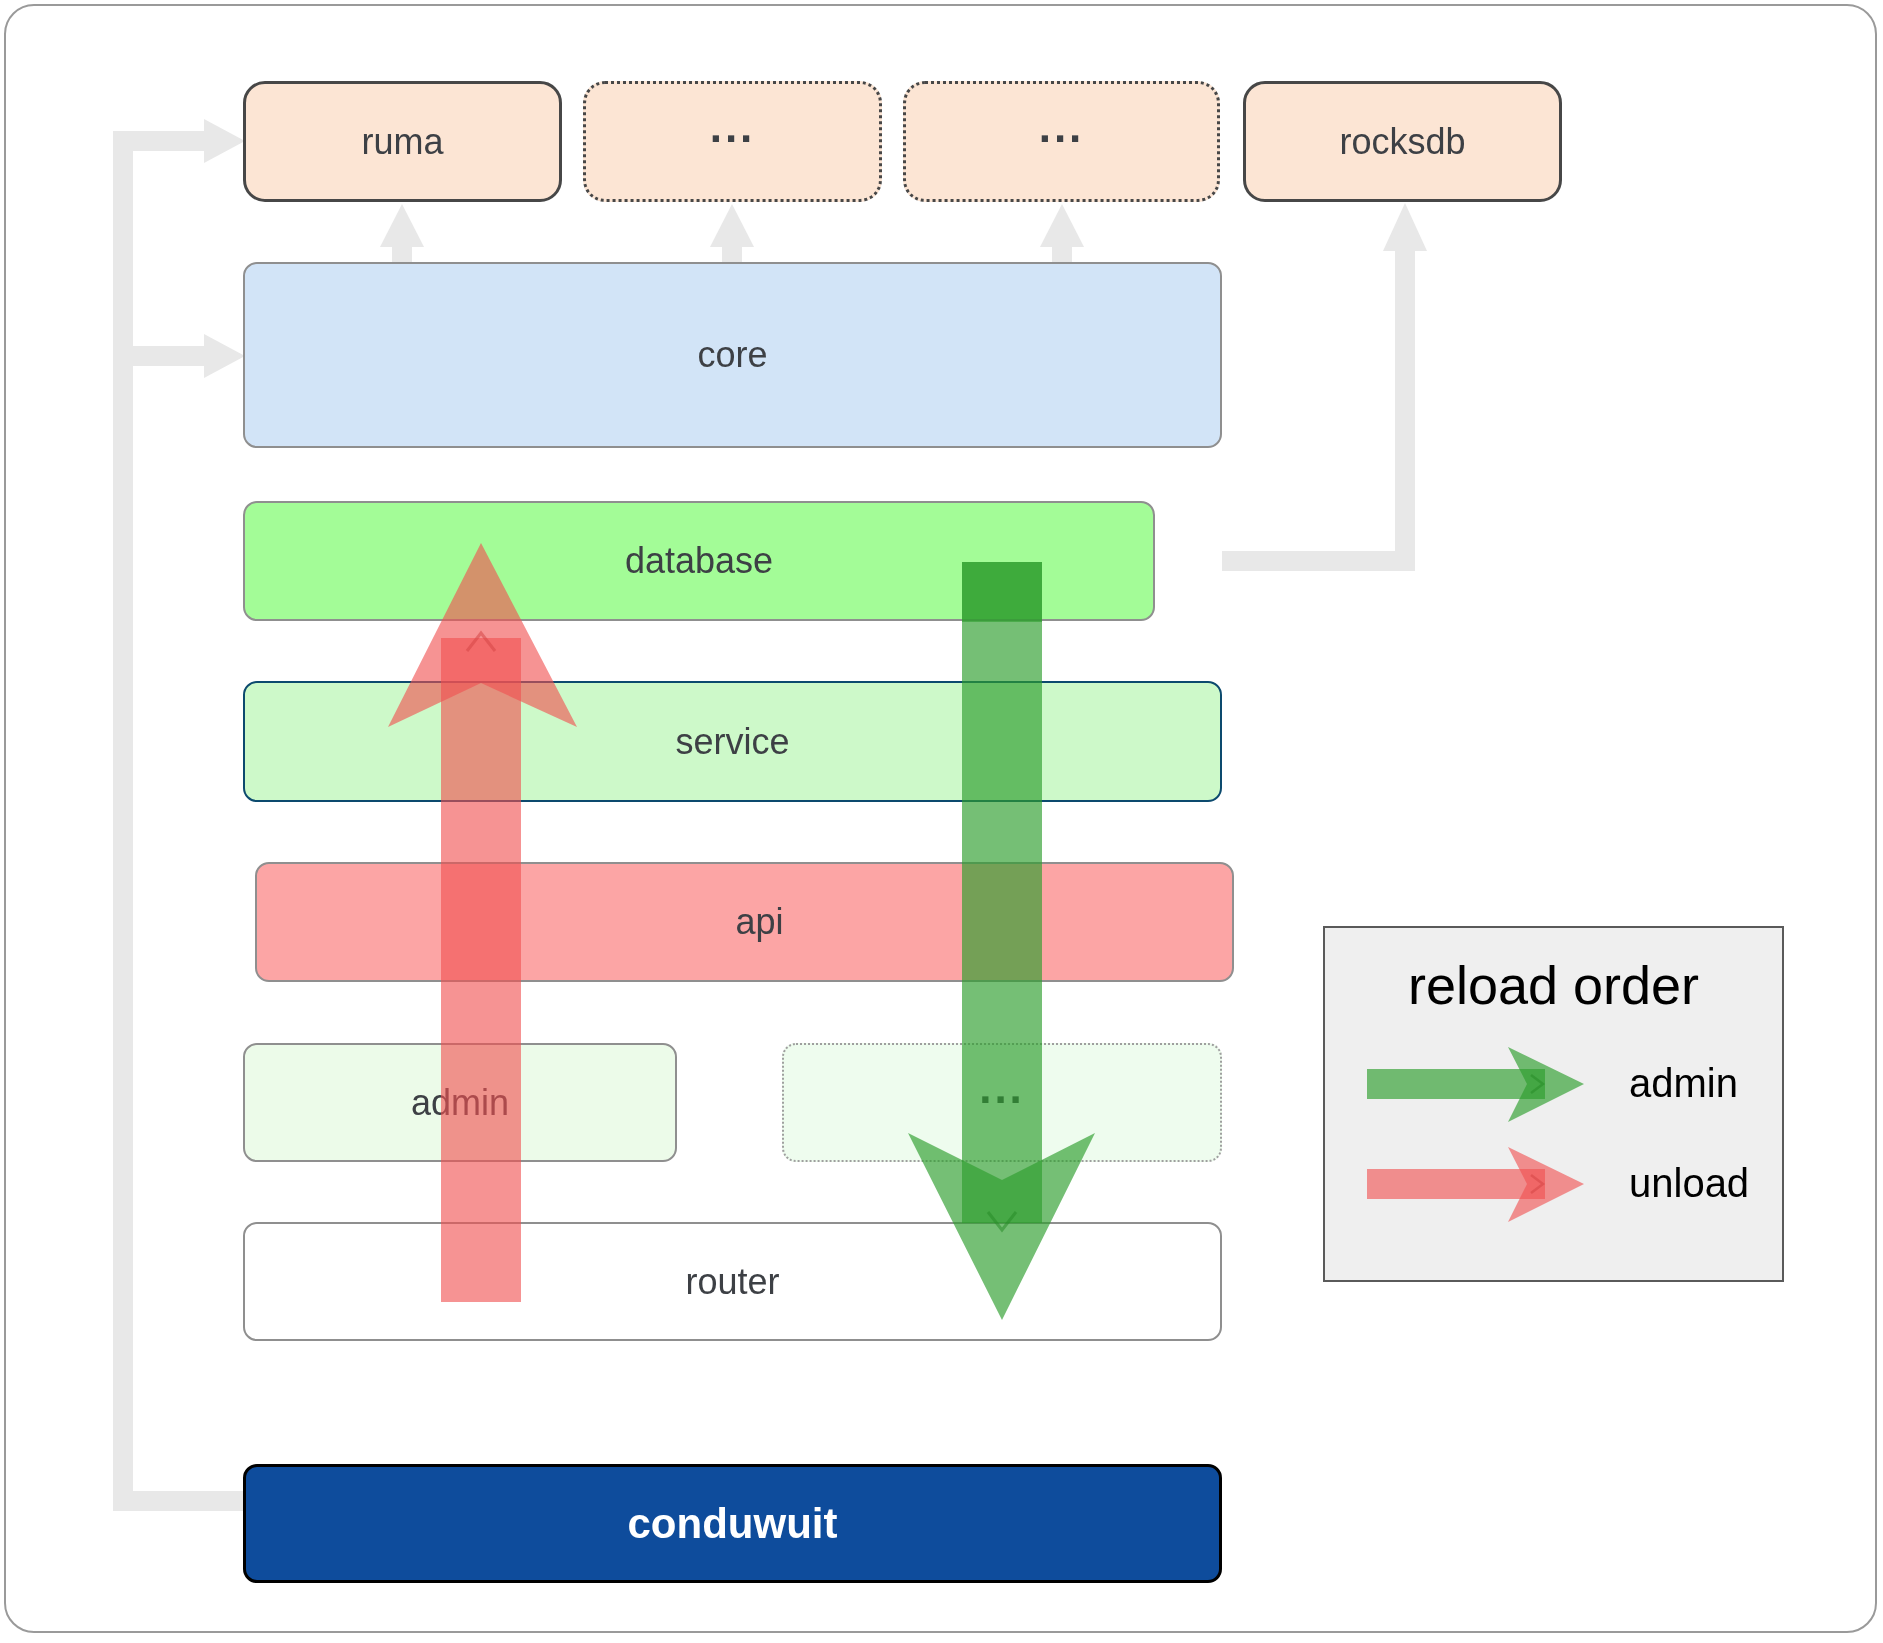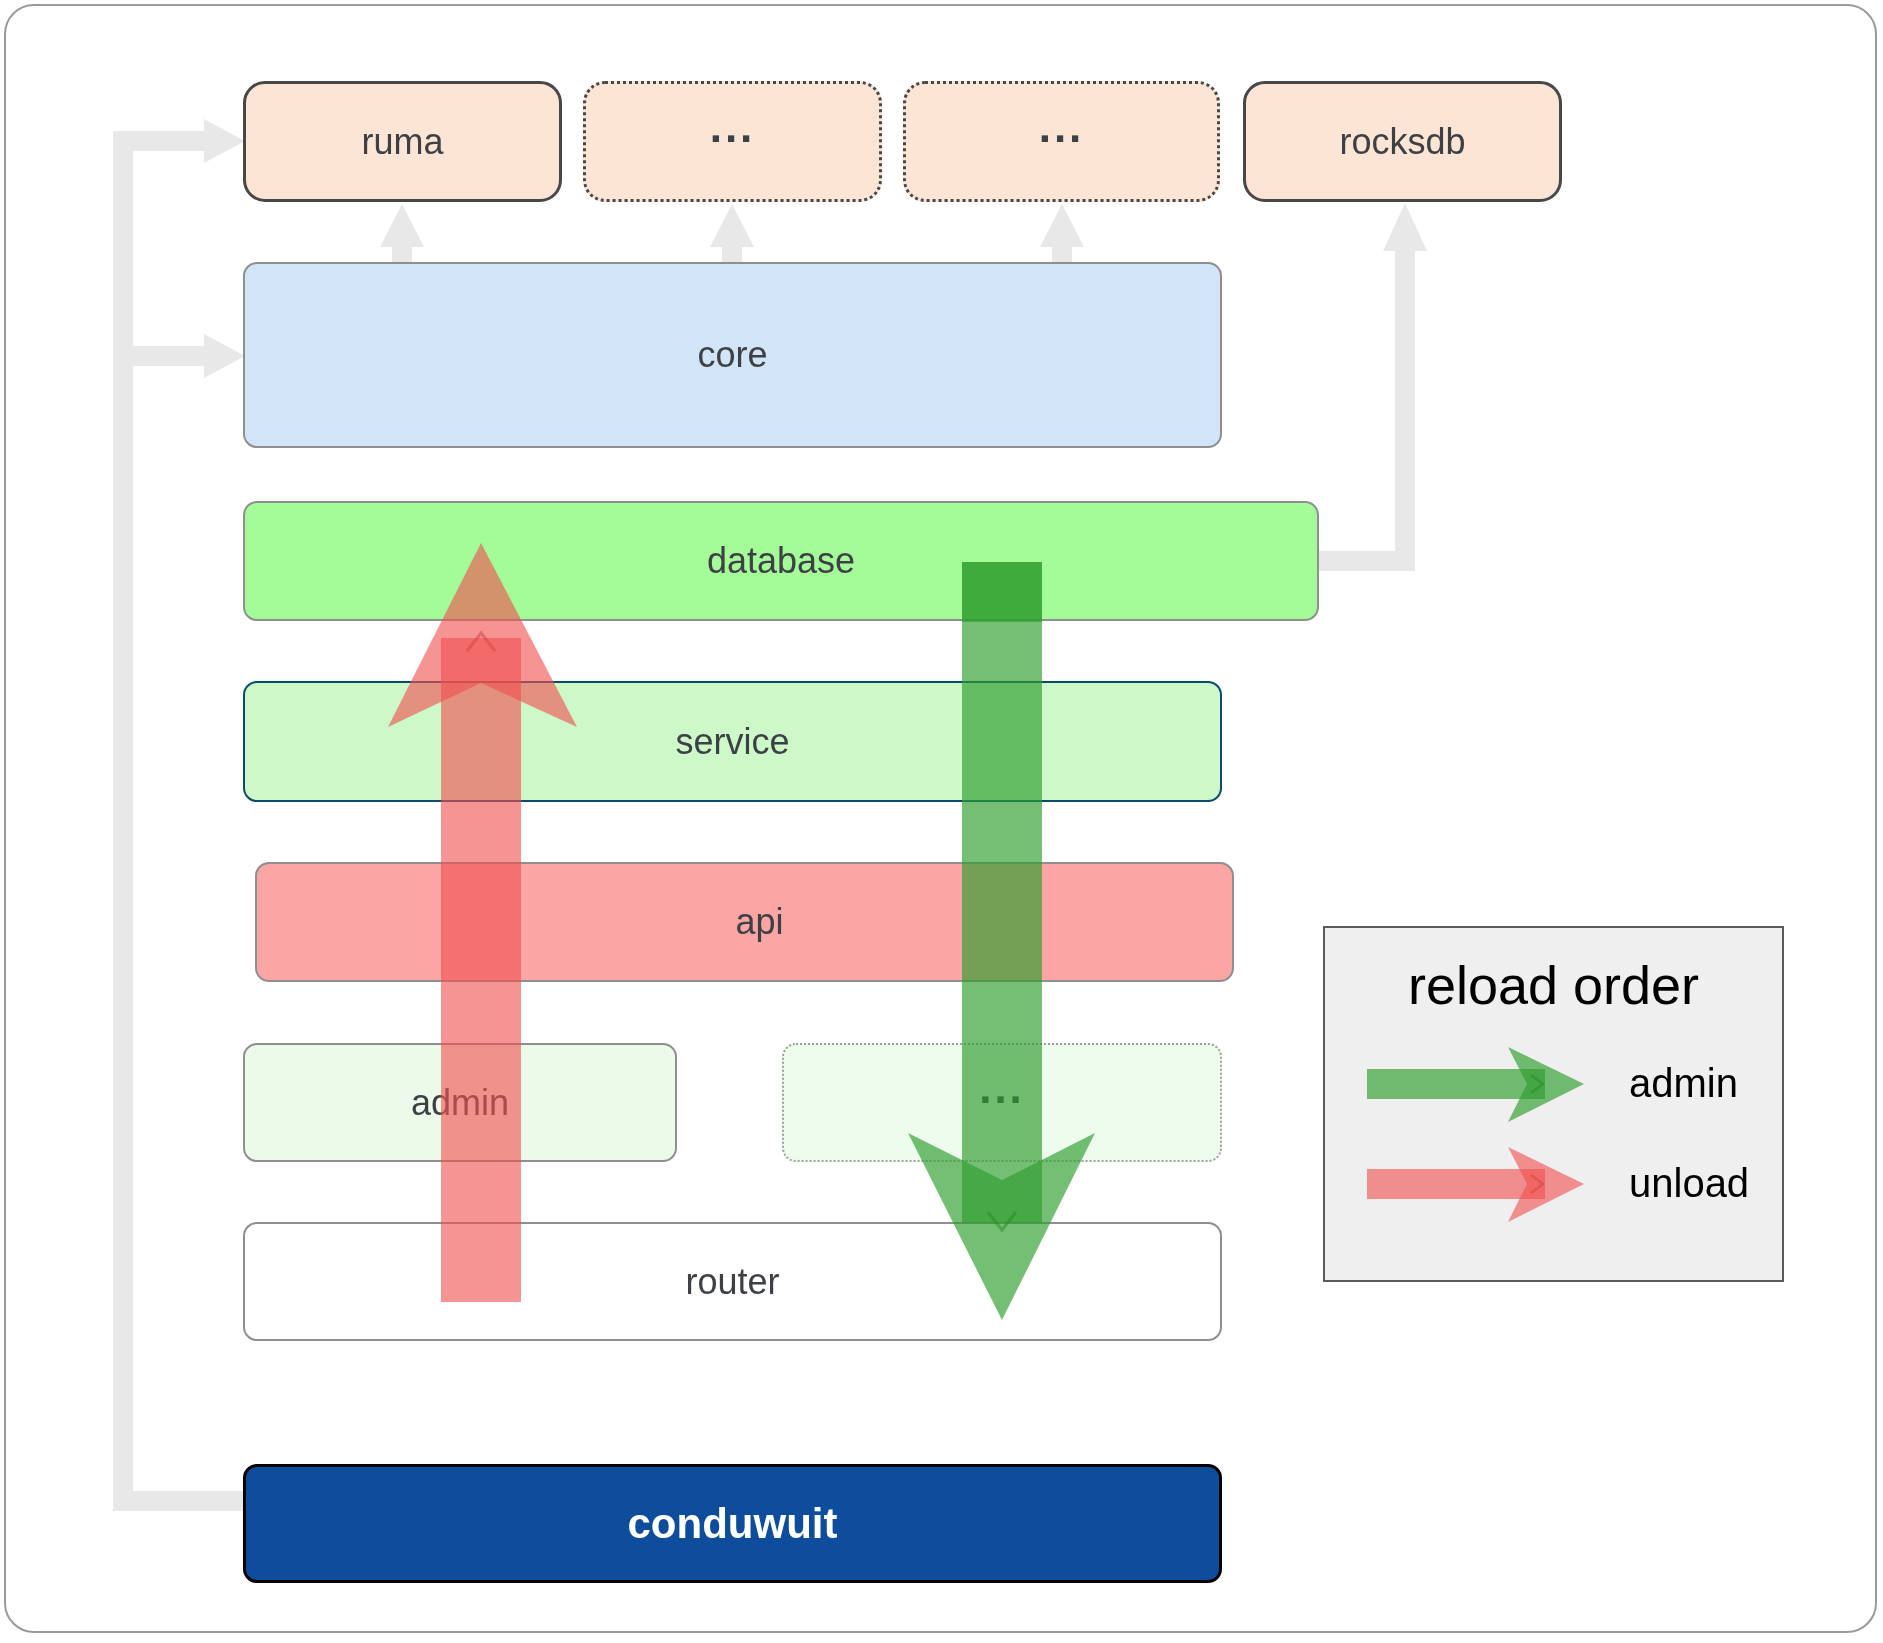--- a/index.html
+++ b/index.html
@@ -18,21 +18,21 @@
   }
   .box .lbl{white-space:nowrap;}
   .toprow{border-radius:22px;background:#fce5d4;border:3px solid #474747;}
   .toprow.dotted{border:3px dotted #474747;}
   .dots .lbl{font-weight:700;font-size:44px;letter-spacing:3px;transform:translateY(-30%);}
   #b-ruma  {left:243px;top:81px;width:319px;height:121px;}
   #b-etop1 {left:583px;top:81px;width:299px;height:121px;}
   #b-etop2 {left:903px;top:81px;width:317px;height:121px;}
   #b-rocksdb{left:1243px;top:81px;width:319px;height:121px;}
   #b-core    {left:243px;top:262px;width:979px;height:186px;background:#d2e4f7;border:2px solid #8f8f8f;}
-  #b-database{left:243px;top:501px;width:1076px;height:120px;background:#a3fc97;border:2px solid #8f8f8f;}
+  #b-database{left:243px;top:501px;width:912px;height:120px;background:#a3fc97;border:2px solid #8f8f8f;}
   #b-service {left:243px;top:681px;width:979px;height:121px;background:#cdf9c9;border:2px solid #0c4a6e;text-align:center;}
   #b-api     {left:255px;top:862px;width:979px;height:120px;background:#fca5a5;border:2px solid #8f8f8f;padding-left:30px;}
   #b-admin   {left:243px;top:1043px;width:434px;height:119px;background:#ecfbe9;border:2px solid #8f8f8f;}
   #b-emid    {left:782px;top:1043px;width:440px;height:119px;background:#eefcee;border:2px dotted #9f9f9f;}
   #b-router  {left:243px;top:1222px;width:979px;height:119px;background:#ffffff;border:2px solid #8f8f8f;}
   #b-conduwuit{left:243px;top:1464px;width:979px;height:119px;background:#0e4c9c;border:3px solid #000;
                color:#ffffff;font-weight:700;font-size:42px;}
   .legend{
     position:absolute;left:1323px;top:926px;width:461px;height:356px;box-sizing:border-box;
     background:#efefef;border:2.5px solid #5a5a5a;

